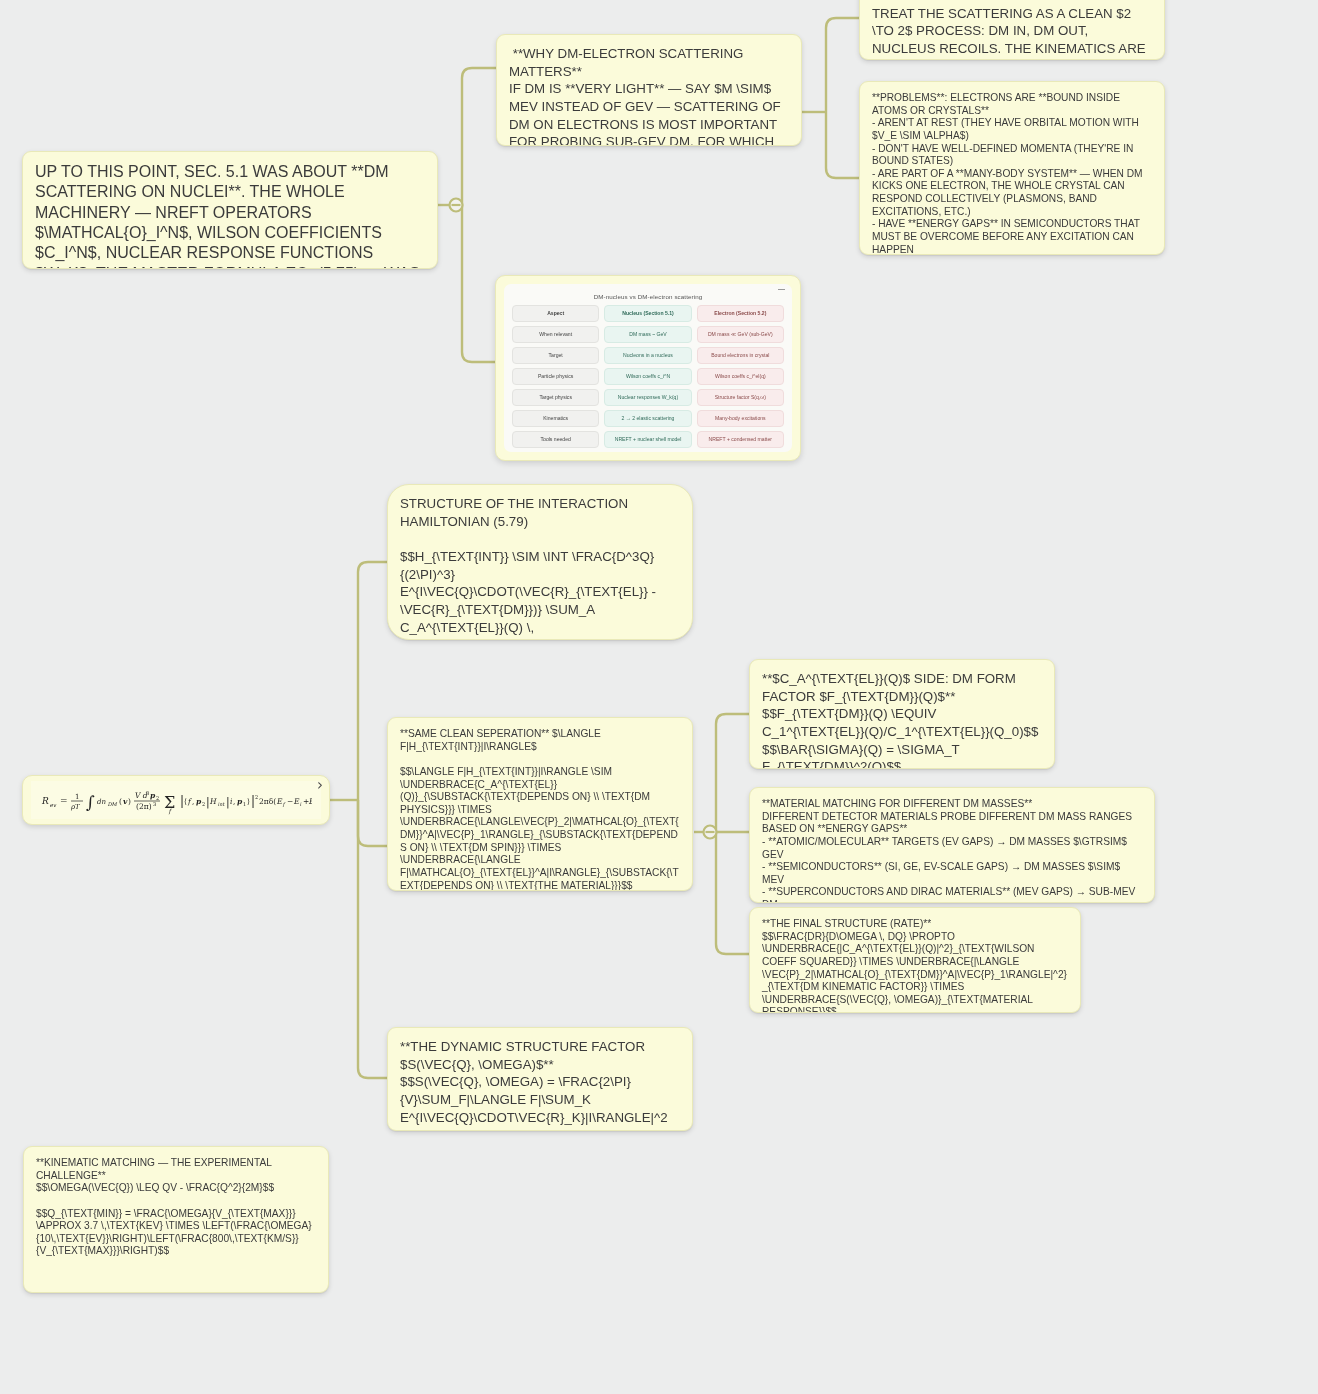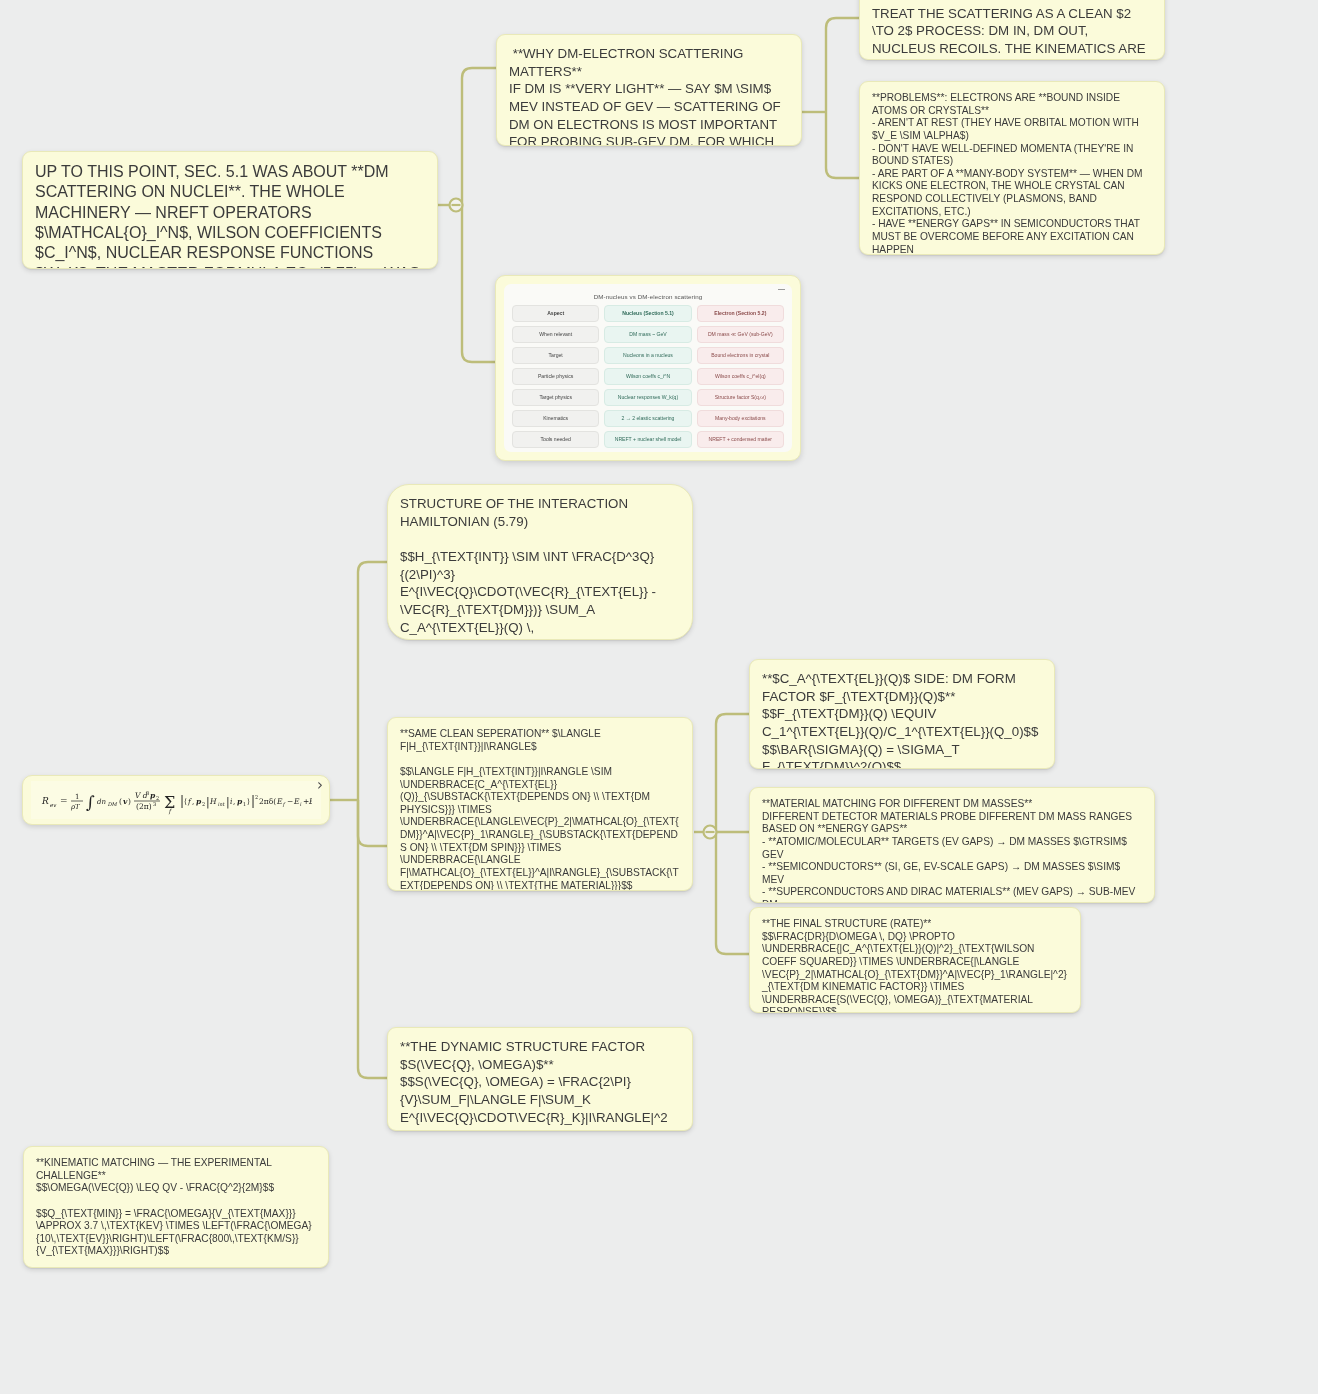--- a/index.html
+++ b/index.html
@@ -200,21 +200,21 @@
   <div class="note f10" style="left:749px;top:907px;width:332px;height:106px;">
     <div class="body">**THE FINAL STRUCTURE (RATE)**
 $$\FRAC{DR}{D\OMEGA \, DQ} \PROPTO \UNDERBRACE{|C_A^{\TEXT{EL}}(Q)|^2}_{\TEXT{WILSON COEFF SQUARED}} \TIMES \UNDERBRACE{|\LANGLE \VEC{P}_2|\MATHCAL{O}_{\TEXT{DM}}^A|\VEC{P}_1\RANGLE|^2}_{\TEXT{DM KINEMATIC FACTOR}} \TIMES \UNDERBRACE{S(\VEC{Q}, \OMEGA)}_{\TEXT{MATERIAL RESPONSE}}$$</div>
   </div>
 
   <div class="note f13" style="left:387px;top:1027px;width:306px;height:104px;">
     <div class="body">**THE DYNAMIC STRUCTURE FACTOR $S(\VEC{Q}, \OMEGA)$**
 $$S(\VEC{Q}, \OMEGA) = \FRAC{2\PI}{V}\SUM_F|\LANGLE F|\SUM_K E^{I\VEC{Q}\CDOT\VEC{R}_K}|I\RANGLE|^2 \DELTA(E_F - E_I - \OMEGA)$$</div>
   </div>
 
-  <div class="note f10" style="left:23px;top:1146px;width:306px;height:122px;">
+  <div class="note f10" style="left:23px;top:1146px;width:306px;height:147px;">
     <div class="body">**KINEMATIC MATCHING — THE EXPERIMENTAL CHALLENGE**
 $$\OMEGA(\VEC{Q}) \LEQ QV - \FRAC{Q^2}{2M}$$
 
 $$Q_{\TEXT{MIN}} = \FRAC{\OMEGA}{V_{\TEXT{MAX}}} \APPROX 3.7 \,\TEXT{KEV} \TIMES \LEFT(\FRAC{\OMEGA}{10\,\TEXT{EV}}\RIGHT)\LEFT(\FRAC{800\,\TEXT{KM/S}}{V_{\TEXT{MAX}}}\RIGHT)$$</div>
   </div>
 
   <div class="eqcard" style="left:22px;top:775px;width:308px;height:50px;">
     <span class="chev">›</span>
     <div class="eqinner eq">
       <svg width="272" height="30" viewBox="0 0 272 30" aria-hidden="true">

